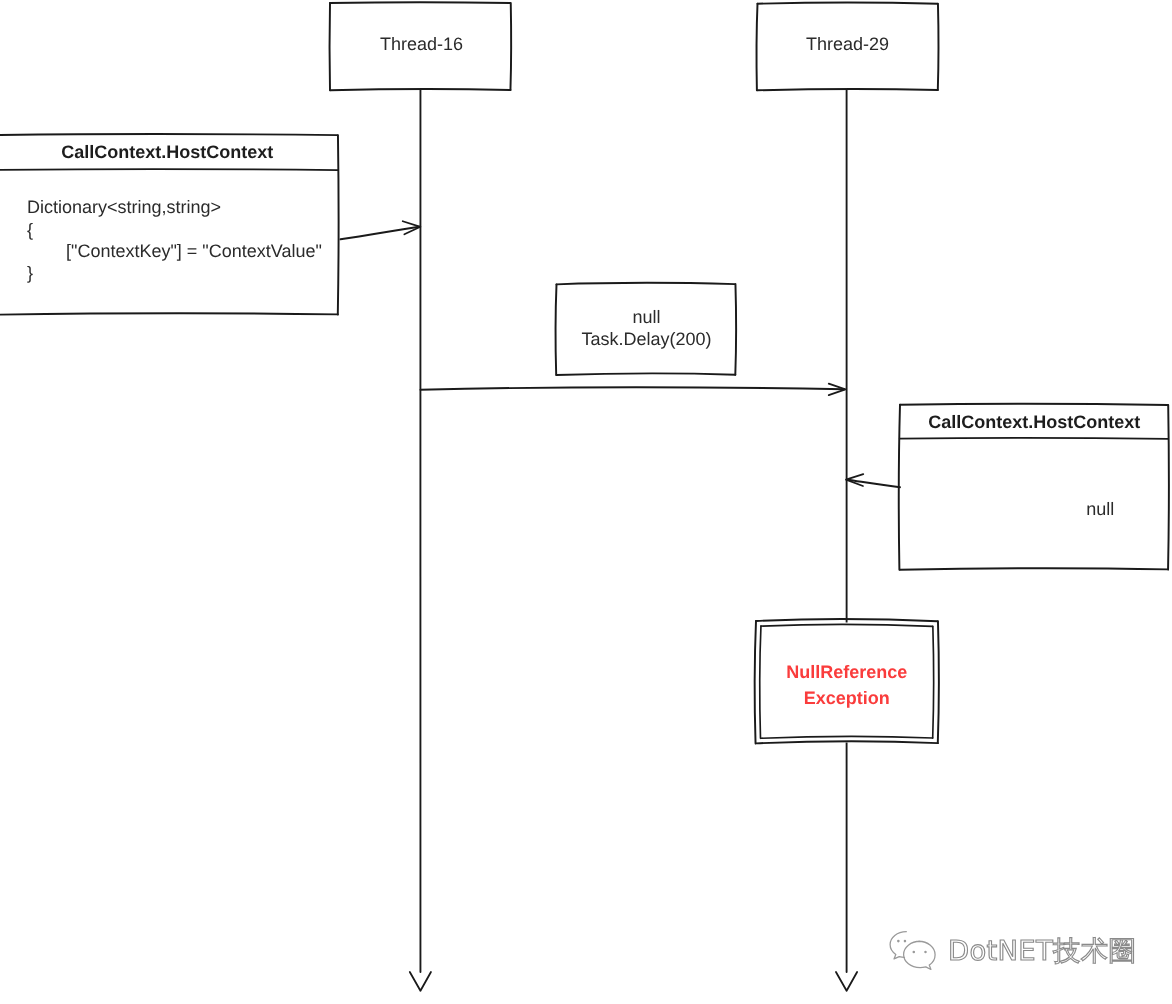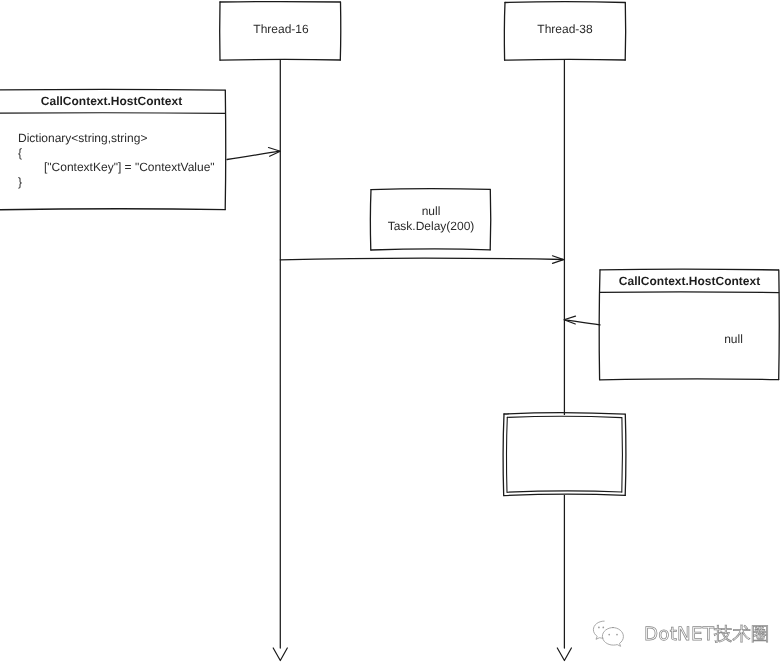--- a/index.html
+++ b/index.html
@@ -11,21 +11,21 @@
           transform:translateZ(0);will-change:transform;}
   #sketch{position:absolute;left:0;top:0;width:781px;height:669px;}
   .lbl{position:absolute;white-space:pre;color:#2b2b2b;
        font-family:"Liberation Sans",sans-serif;font-size:12px;line-height:14px;}
   .c{text-align:center;}
   .ttl{font-weight:bold;font-size:12px;color:#1d1d1d;}
   .err{color:#fa3c3c;font-weight:bold;font-size:12px;text-align:center;line-height:17px;}
   #wm{position:absolute;left:592px;top:619px;display:flex;align-items:flex-start;
       white-space:nowrap;}
   #wm .wmtext{font-size:18.3px;line-height:26px;color:transparent;letter-spacing:0.2px;
-       -webkit-text-stroke:0.75px #8a8a8a;margin-left:16px;margin-top:3px;
+       -webkit-text-stroke:0.75px #8a8a8a;margin-left:4px;margin-top:3px;
        font-family:"DejaVu Sans",sans-serif;}
 </style>
 </head>
 <body>
 
 <div id="canvas">
 
   <svg id="sketch" viewBox="0 0 781 669">
     <g fill="none" stroke="#1a1a1a" stroke-width="1.3" stroke-linecap="round" stroke-linejoin="round">
 
@@ -99,34 +99,35 @@
       <g>
         <path d="M 273.2 648.0 L 280.3 660.5 L 287.3 648.0" stroke-width="1.2"></path>
       </g>
       <g>
         <path d="M 557.3 648.0 L 564.4 660.5 L 571.4 648.0" stroke-width="1.2"></path>
       </g>
     </g>
   </svg>
 
   <div class="lbl c" style="left:220px;top:22px;width:122px;">Thread-16</div>
-  <div class="lbl c" style="left:504px;top:22px;width:122px;">Thread-38</div>
+  <div class="lbl c" style="left:504px;top:22px;width:122px;">Thread-29</div>
 
   <div class="lbl c ttl" style="left:-3px;top:94px;width:229px;">CallContext.HostContext</div>
   <div class="lbl" style="left:18px;top:131px;">Dictionary&lt;string,string&gt;</div>
   <div class="lbl" style="left:18px;top:146px;">{</div>
   <div class="lbl" style="left:44px;top:160px;">["ContextKey"] = "ContextValue"</div>
   <div class="lbl" style="left:18px;top:175px;">}</div>
 
   <div class="lbl c" style="left:371px;top:204px;width:120px;">null</div>
   <div class="lbl c" style="left:371px;top:219px;width:120px;">Task.Delay(200)</div>
 
   <div class="lbl c ttl" style="left:600px;top:274px;width:179px;">CallContext.HostContext</div>
   <div class="lbl c" style="left:600px;top:332px;width:179px;margin-left:44px;">null</div>
 
+  <div class="lbl err" style="left:504px;top:440px;width:121px;"><span>NullReference</span><br><span>Exception</span></div>
 
   <div id="wm">
     <svg width="36" height="34" viewBox="0 0 36 34">
       <g fill="none" stroke="#9a9a9a" stroke-width="0.85" stroke-linecap="round" stroke-linejoin="round">
         <path d="M12.2 2.1 C6.1 2.1 1.4 6.0 1.4 10.7 c0 2.6 1.5 5.0 3.8 6.6 l-1.2 3.0 3.5-1.6 c1.1.3 2.3.5 3.5.5"></path>
         <circle cx="6.9" cy="8.4" r="0.85" fill="#9a9a9a" stroke="none"></circle>
         <circle cx="11.3" cy="8.4" r="0.85" fill="#9a9a9a" stroke="none"></circle>
         <path d="M21.4 8.5 C15.2 8.5 10.4 12.5 10.4 17.3 c0 4.9 4.8 8.8 11.0 8.8 1.3 0 2.6-.2 3.8-.5 l3.4 1.7 -1.1-2.9 c2.4-1.6 3.9-4.1 3.9-6.9 0-4.9-4.8-9.0-11.0-9.0 Z"></path>
         <circle cx="17.2" cy="15.6" r="0.85" fill="#9a9a9a" stroke="none"></circle>
         <circle cx="25.0" cy="15.6" r="0.85" fill="#9a9a9a" stroke="none"></circle>

